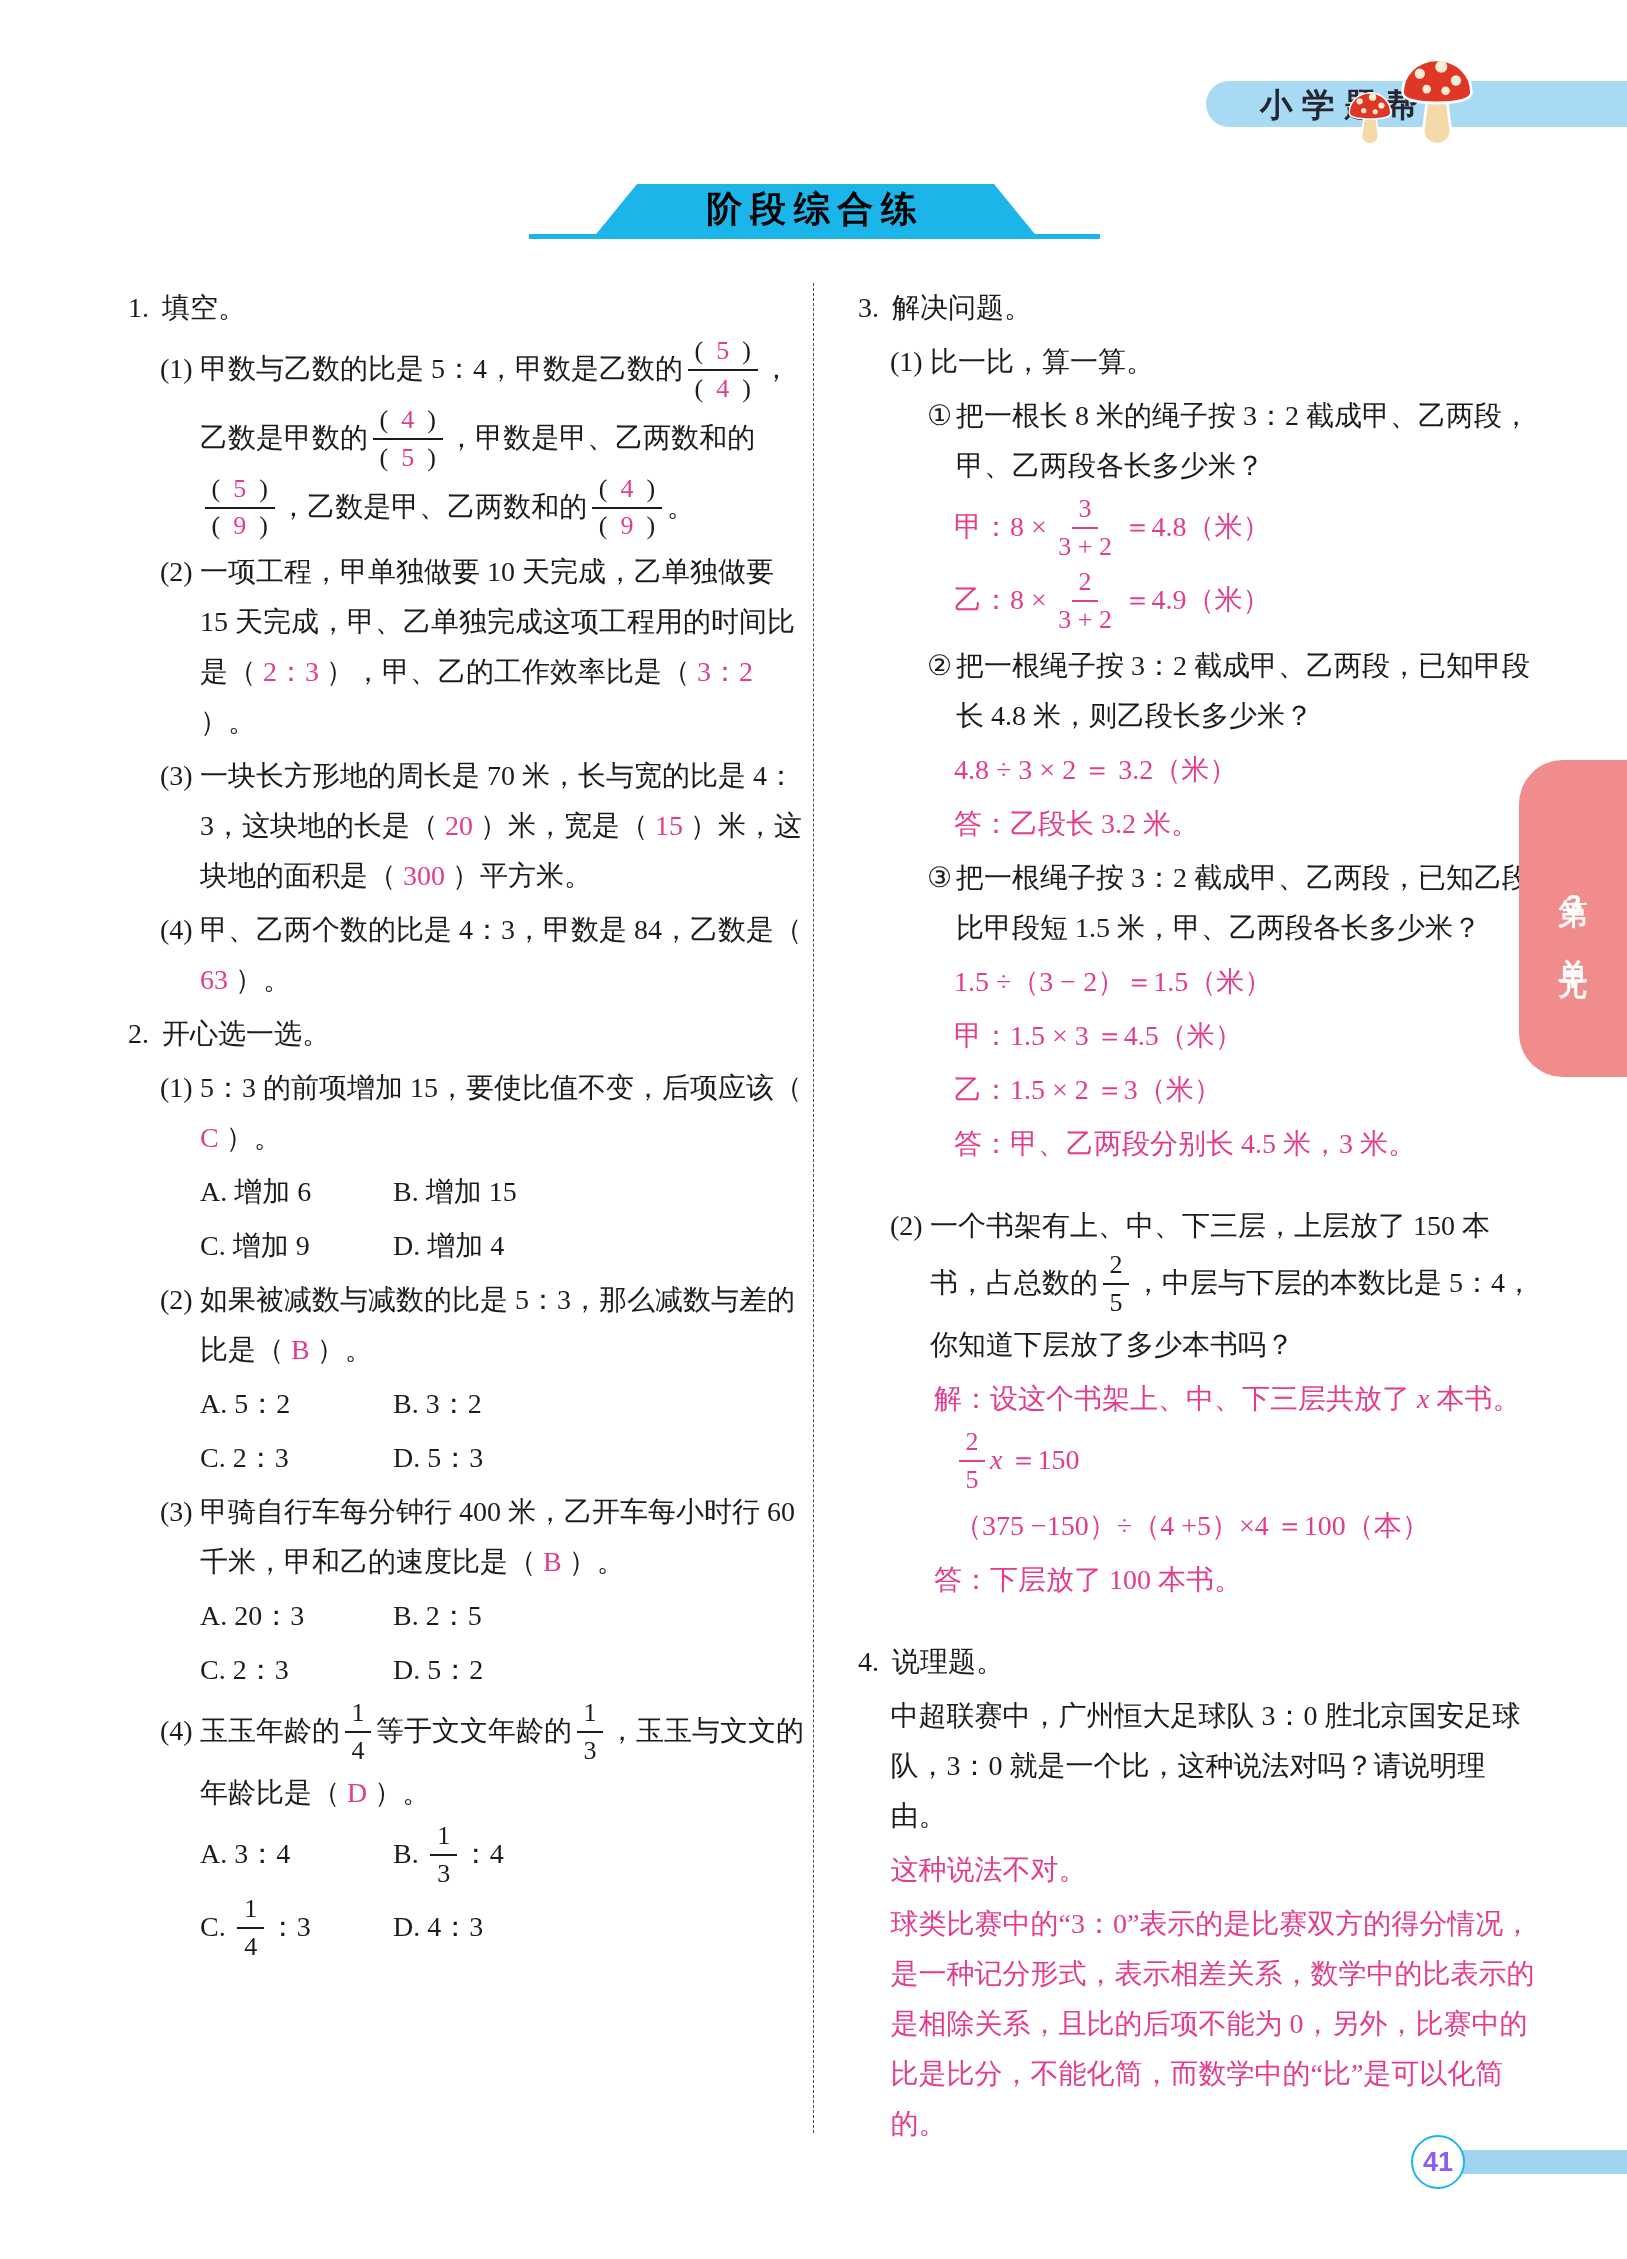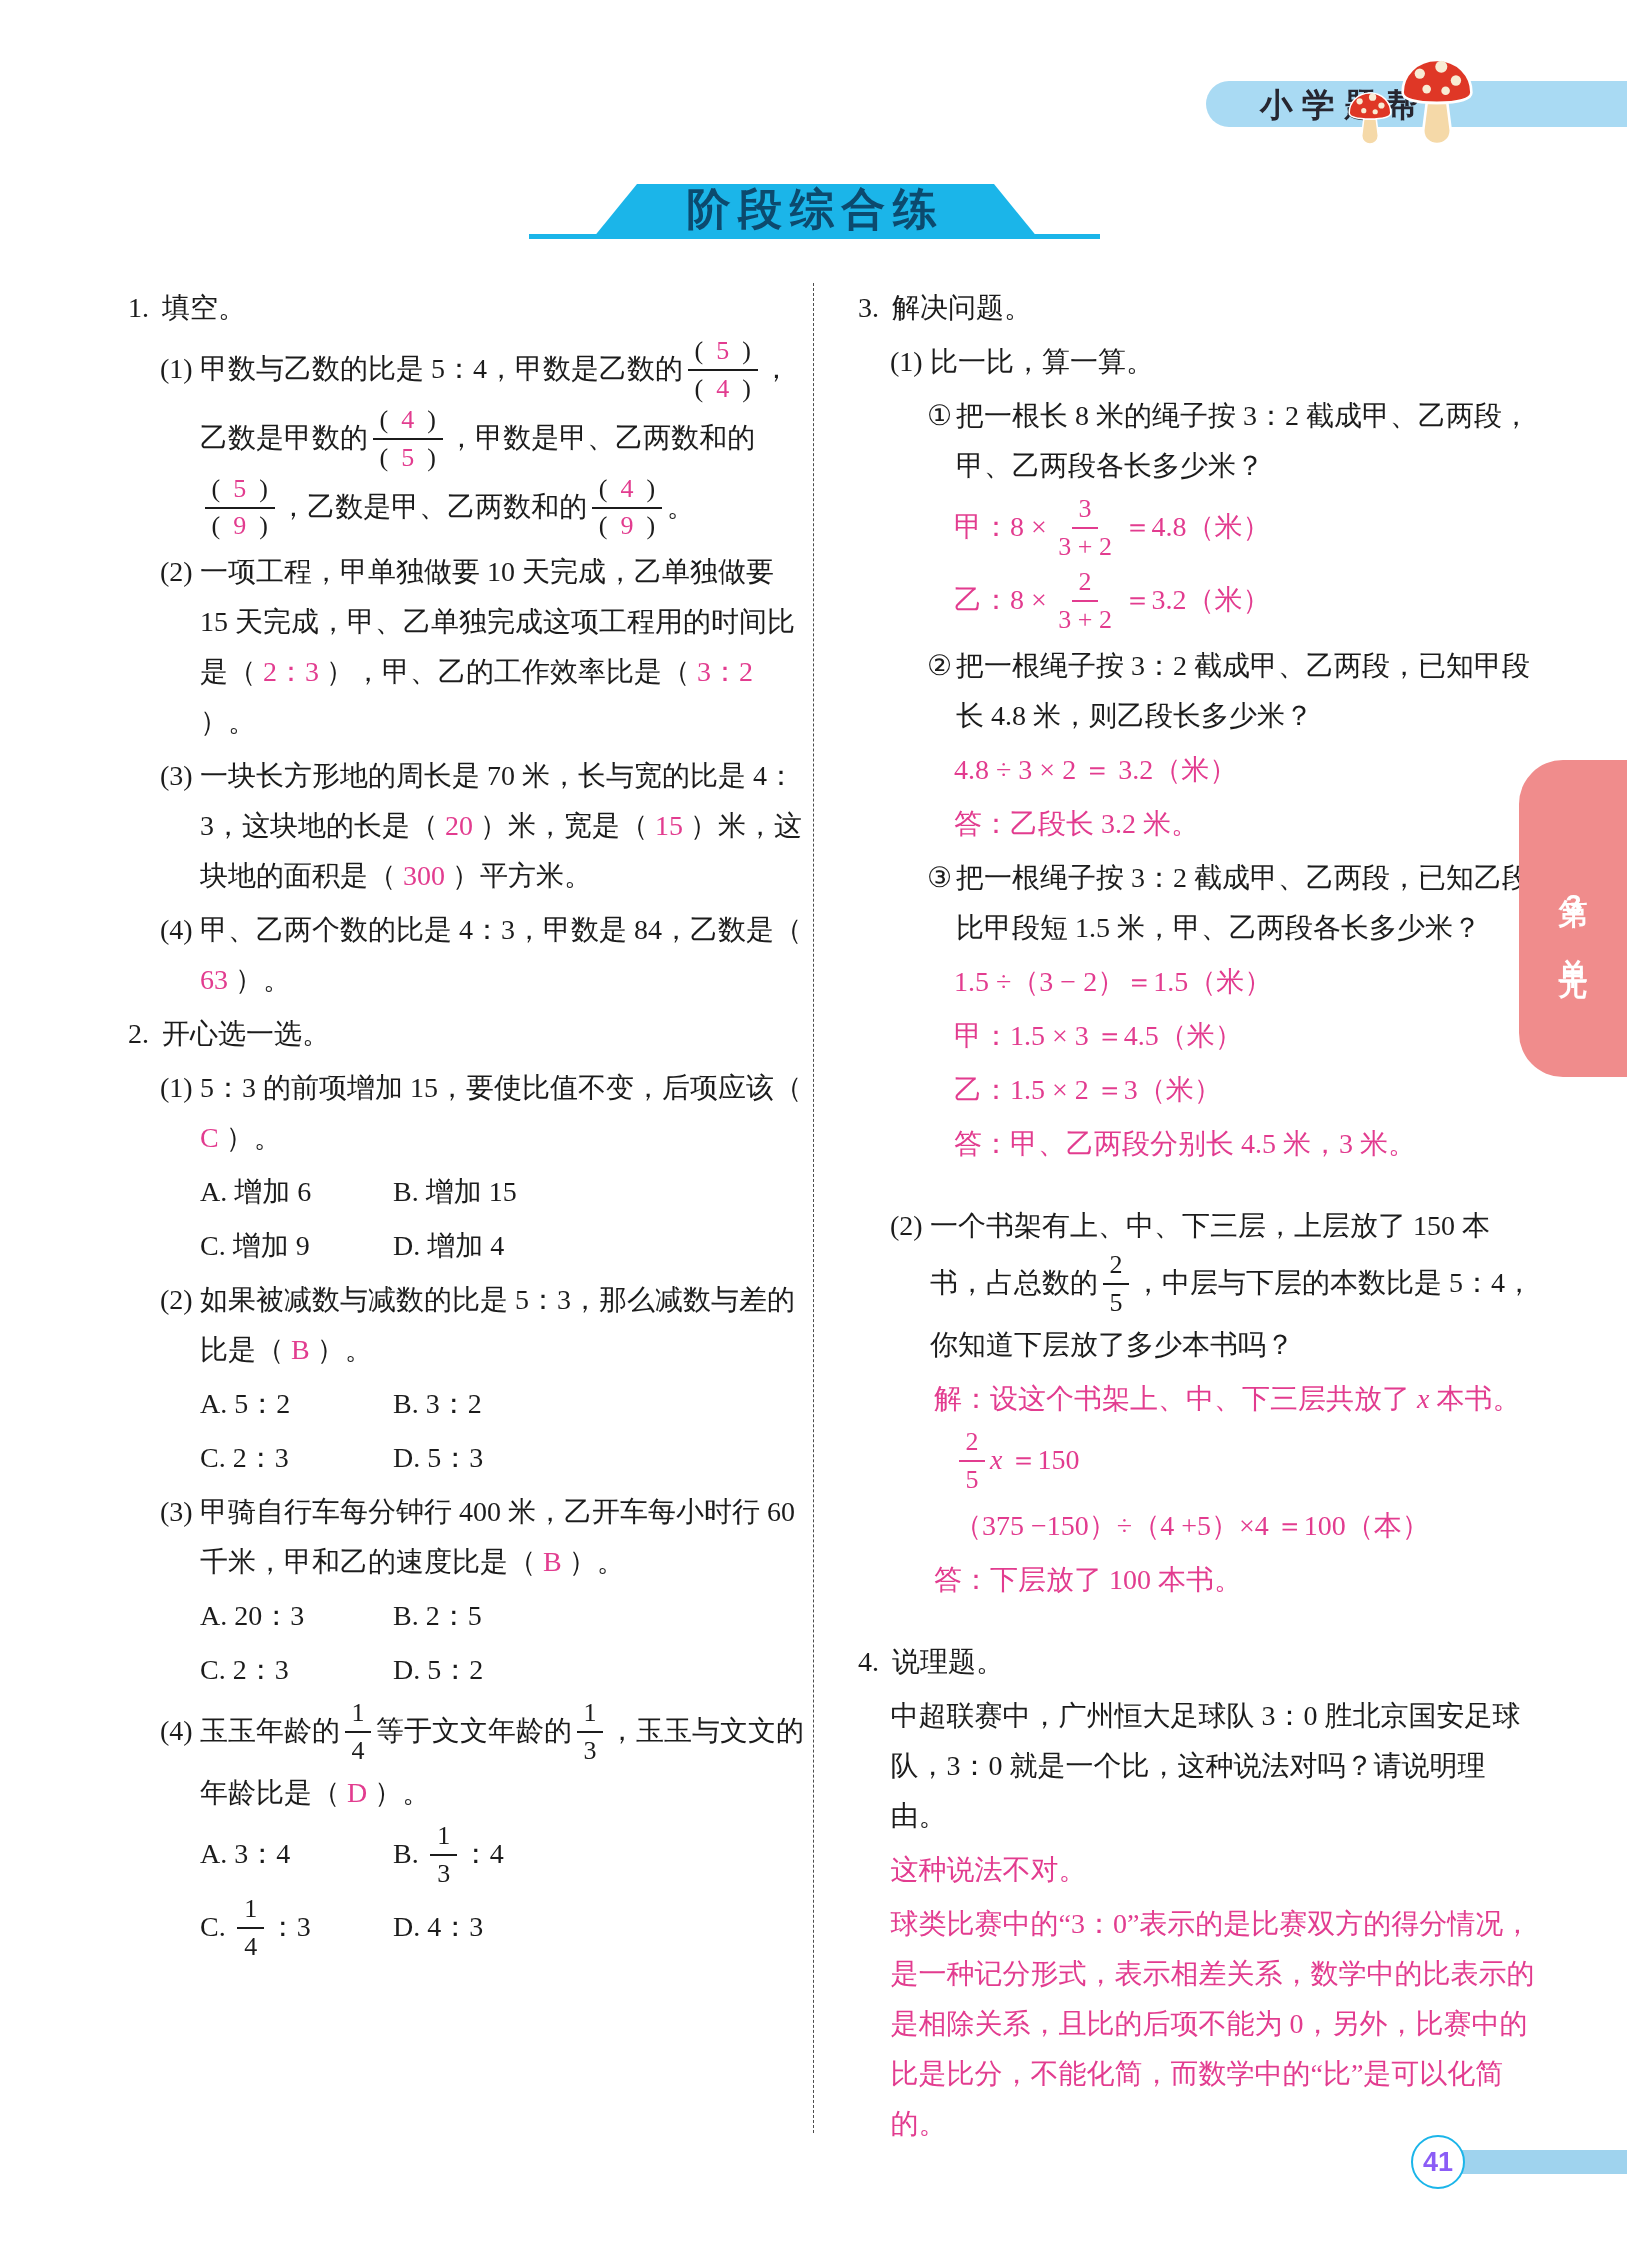--- a/index.html
+++ b/index.html
@@ -19,22 +19,22 @@
               font-size:32.5px;letter-spacing:9.6px;color:#262630;}
   .mush{position:absolute;}
   .mush.small{left:1344px;top:89px;width:52px;height:59px;}
   .mush.big{left:1394px;top:54px;width:86px;height:96px;}
 
   
   .banner-line{position:absolute;left:529px;top:234px;width:571px;height:4.8px;background:var(--cyan);}
   .banner{position:absolute;left:593px;top:184px;width:445px;height:54px;background:var(--cyan);
           clip-path:polygon(44px 0,401px 0,100% 100%,0 100%);
           display:flex;align-items:center;justify-content:center;}
-  .banner-title{color:#0c4a6e;font-family:"Liberation Sans","DejaVu Sans",sans-serif;
-                font-weight:700;font-size:44px;letter-spacing:7.6px;padding-bottom:2.9px;}
+  .banner-title{color:#000000;font-family:"Liberation Sans","DejaVu Sans",sans-serif;
+                font-weight:700;font-size:36px;letter-spacing:7.6px;padding-bottom:2.9px;}
 
   
   .divider{position:absolute;left:813px;top:283px;height:1850px;border-left:1.9px dashed #4d4d4d;}
   .col{position:absolute;top:279px;width:685px;font-size:28px;line-height:50px;}
   .col.left{left:124px;}
   .col.right{left:854px;}
 
   .blk{margin:4px;}
   .gap{margin-top:32.5px;}
   .q{padding-left:34px;text-indent:-34px;}
@@ -159,21 +159,21 @@
       <div class="blk q"><span class="mk">3.</span><span class="tt">解决问题。</span></div>
       <div class="blk sub"><span class="mk">(1)</span><span class="tt">比一比，算一算。</span></div>
       <div class="blk subc"><span class="mk">①</span><span class="tt">把一根长 8 米的绳子按 3：2 截成甲、乙两段，甲、乙两段各长多少米？</span></div>
       <div class="blk ansf"><span class="pk">甲：8 ×</span><span class="frac pkall">
           <span class="n">3</span>
           <span class="d">3 + 2</span>
         </span><span class="pk">＝4.8（米）</span></div>
       <div class="blk ansf"><span class="pk">乙：8 ×</span><span class="frac pkall">
           <span class="n">2</span>
           <span class="d">3 + 2</span>
-        </span><span class="pk">＝3.2（米）</span></div>
+        </span><span class="pk">＝4.9（米）</span></div>
       <div class="blk subc"><span class="mk">②</span><span class="tt">把一根绳子按 3：2 截成甲、乙两段，已知甲段长 4.8 米，则乙段长多少米？</span></div>
       <div class="blk ansf"><span class="pk">4.8 ÷ 3 × 2 ＝ 3.2（米）</span></div>
       <div class="blk ansf"><span class="pk">答：乙段长 3.2 米。</span></div>
       <div class="blk subc"><span class="mk">③</span><span class="tt">把一根绳子按 3：2 截成甲、乙两段，已知乙段比甲段短 1.5 米，甲、乙两段各长多少米？</span></div>
       <div class="blk ansf"><span class="pk">1.5 ÷（3 − 2）＝1.5（米）</span></div>
       <div class="blk ansf"><span class="pk">甲：1.5 × 3 ＝4.5（米）</span></div>
       <div class="blk ansf"><span class="pk">乙：1.5 × 2 ＝3（米）</span></div>
       <div class="blk ansf"><span class="pk">答：甲、乙两段分别长 4.5 米，3 米。</span></div>
       <div class="blk sub gap"><span class="mk">(2)</span><span class="tt">一个书架有上、中、下三层，上层放了 150 本书，占总数的</span><span class="frac">
           <span class="n">2</span>

